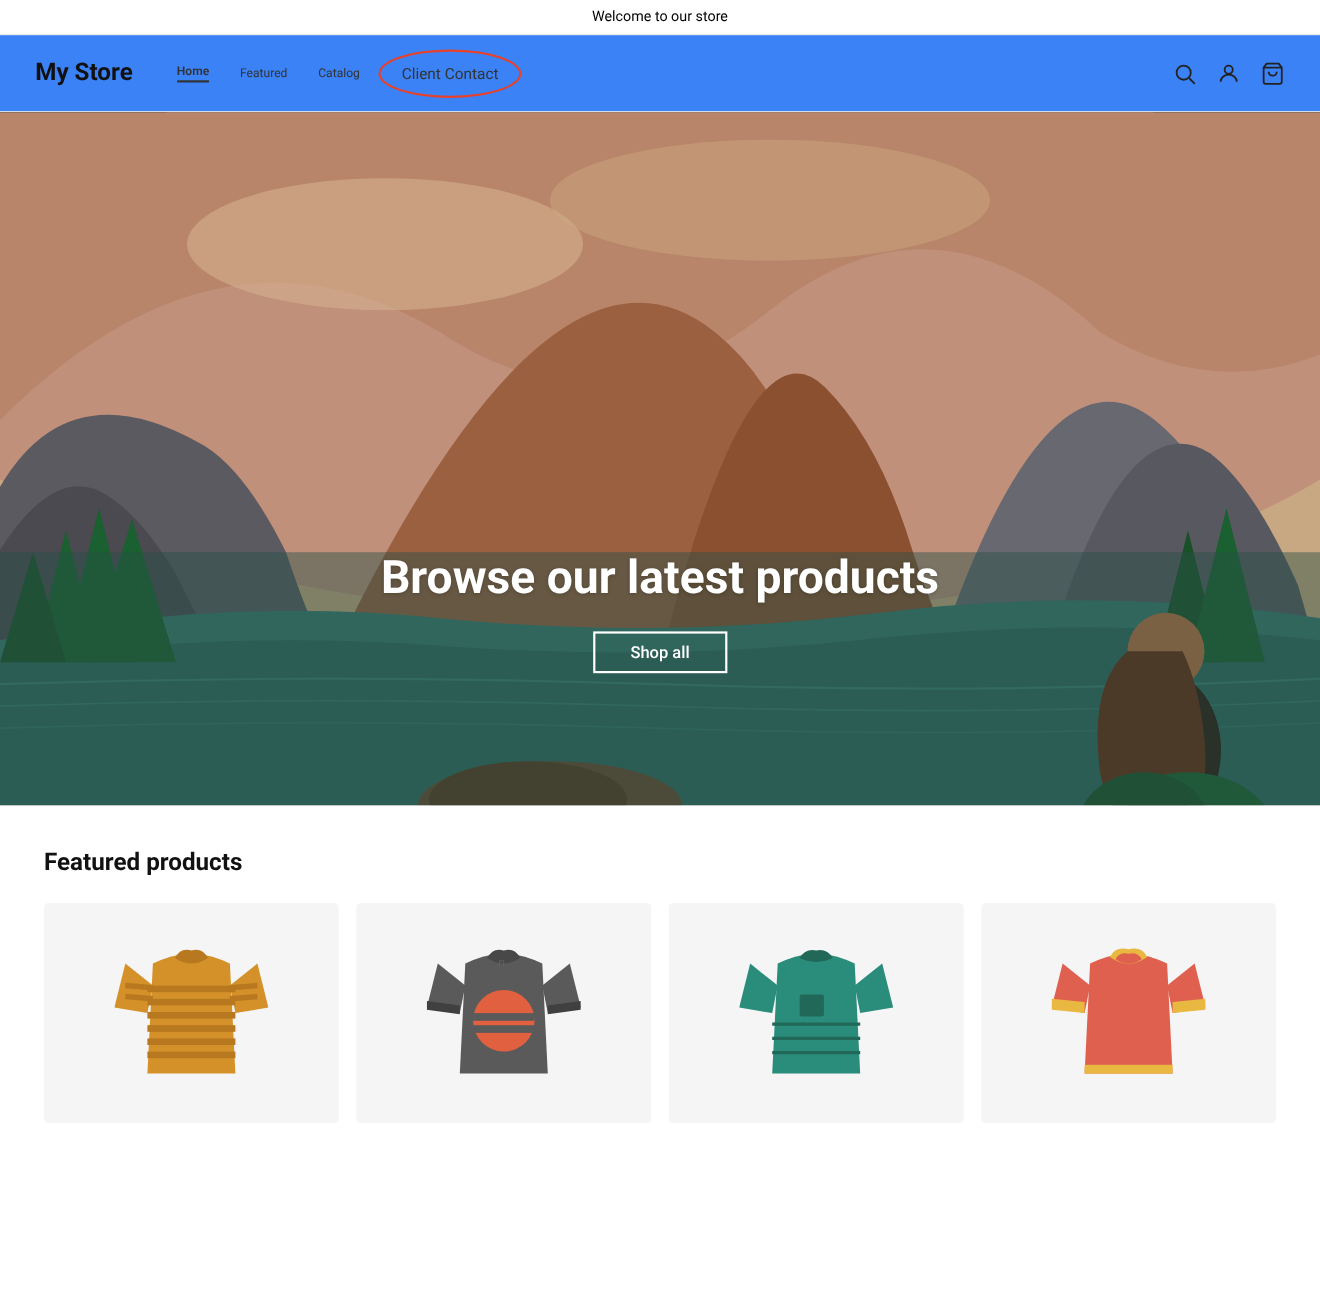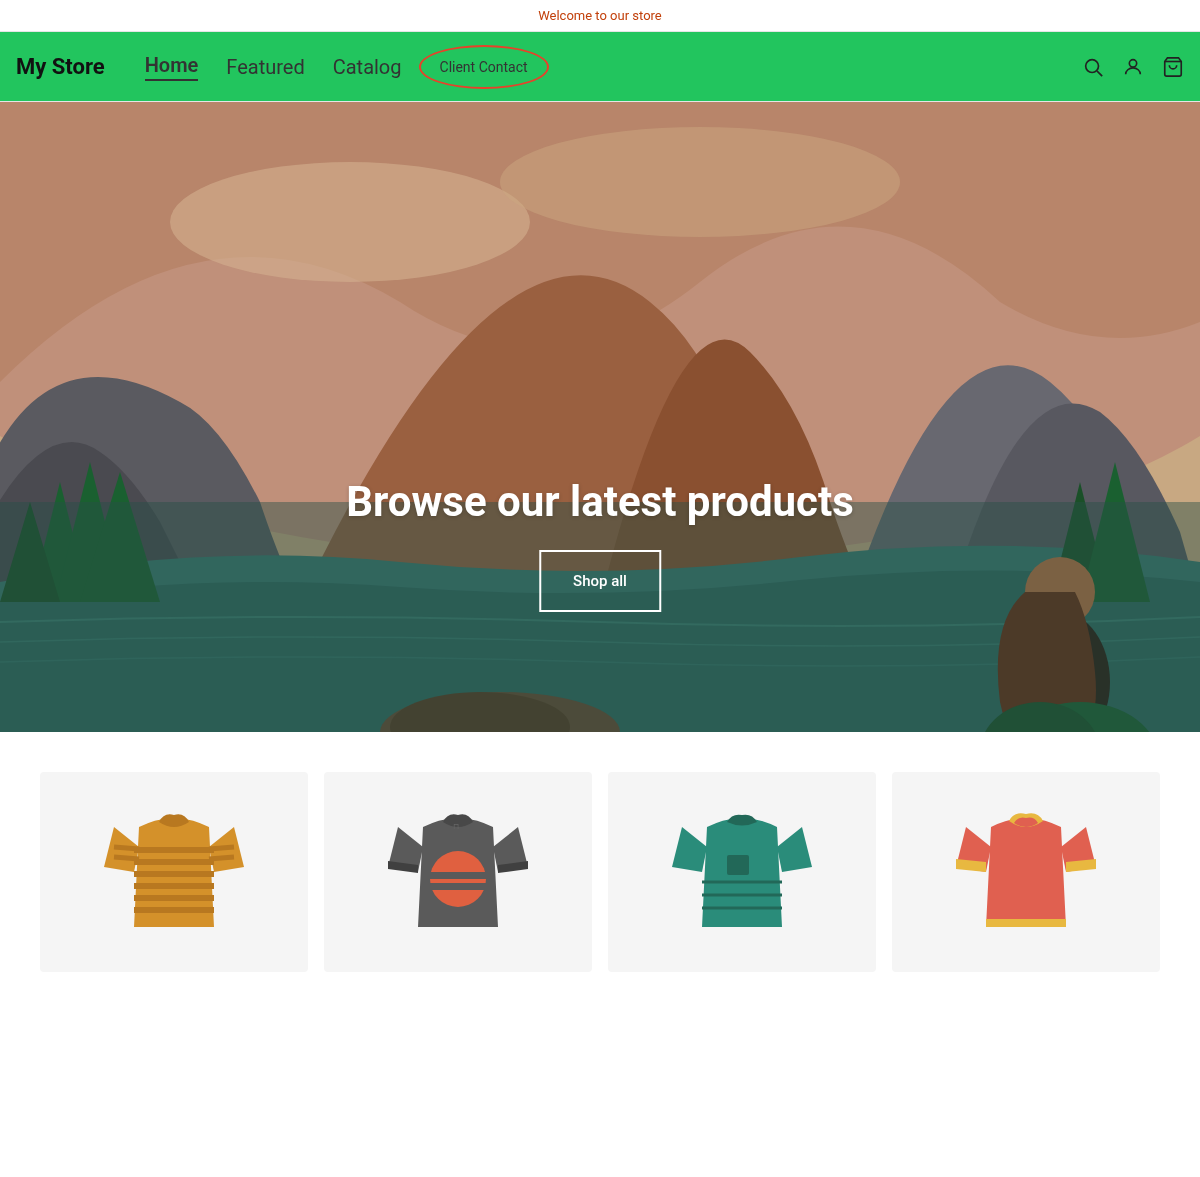--- a/index.html
+++ b/index.html
@@ -5,47 +5,47 @@
     * { margin: 0; padding: 0; box-sizing: border-box; }
     body { font-family: -apple-system, BlinkMacSystemFont, 'Segoe UI', Roboto, sans-serif; background: #fff; }
 
     
     .top-banner {
       background: #fff;
       border-bottom: 1px solid #e5e5e5;
       text-align: center;
       padding: 8px 0;
       font-size: 13px;
-      color: #c2410c;
+      color: #000000;
     }
 
     
     .header {
       display: flex;
       align-items: center;
-      padding: 0 16px;
+      padding: 0 32px;
       height: 70px;
       border-bottom: 1px solid #e5e5e5;
-      background: #22c55e;
+      background: #3b82f6;
     }
     .store-name {
       font-size: 22px;
       font-weight: 700;
       color: #111;
       margin-right: 40px;
       white-space: nowrap;
     }
     .nav-links {
       display: flex;
       align-items: center;
       gap: 28px;
       flex: 1;
     }
     .nav-link {
-      font-size: 20px;
+      font-size: 11px;
       color: #333;
       text-decoration: none;
       cursor: pointer;
       position: relative;
     }
     .nav-link.active {
       font-weight: 600;
       border-bottom: 2px solid #333;
       padding-bottom: 2px;
     }
@@ -122,21 +122,21 @@
       font-weight: 700;
       color: #fff;
       margin-bottom: 24px;
       text-shadow: 0 1px 4px rgba(0,0,0,0.2);
     }
     .shop-all-btn {
       display: inline-block;
       border: 2px solid #fff;
       color: #fff;
       background: transparent;
-      padding: 20px 32px;
+      padding: 8px 32px;
       font-size: 15px;
       cursor: pointer;
       text-decoration: none;
       font-weight: 500;
       transition: background 0.2s;
     }
 
     
     .featured-section {
       padding: 40px 40px 60px;
@@ -265,20 +265,21 @@
   </svg>
 
   
   <div class="hero-content">
     <h1 class="hero-title">Browse our latest products</h1>
     <a class="shop-all-btn">Shop all</a>
   </div>
 </section>
 
 <section class="featured-section">
+  <h2 class="featured-title">Featured products</h2>
 
   <div class="products-grid">
 
     <div class="product-card">
       <svg class="tshirt-svg" viewBox="0 0 140 130" xmlns="http://www.w3.org/2000/svg">
 
         <path d="M10 20 L0 60 L30 65 L35 40 Z" fill="#D4912A"></path>
         <path d="M130 20 L140 60 L110 65 L105 40 Z" fill="#D4912A"></path>
 
         <path d="M35 20 Q55 10 70 12 Q85 10 105 20 L110 120 L30 120 Z" fill="#D4912A"></path>

